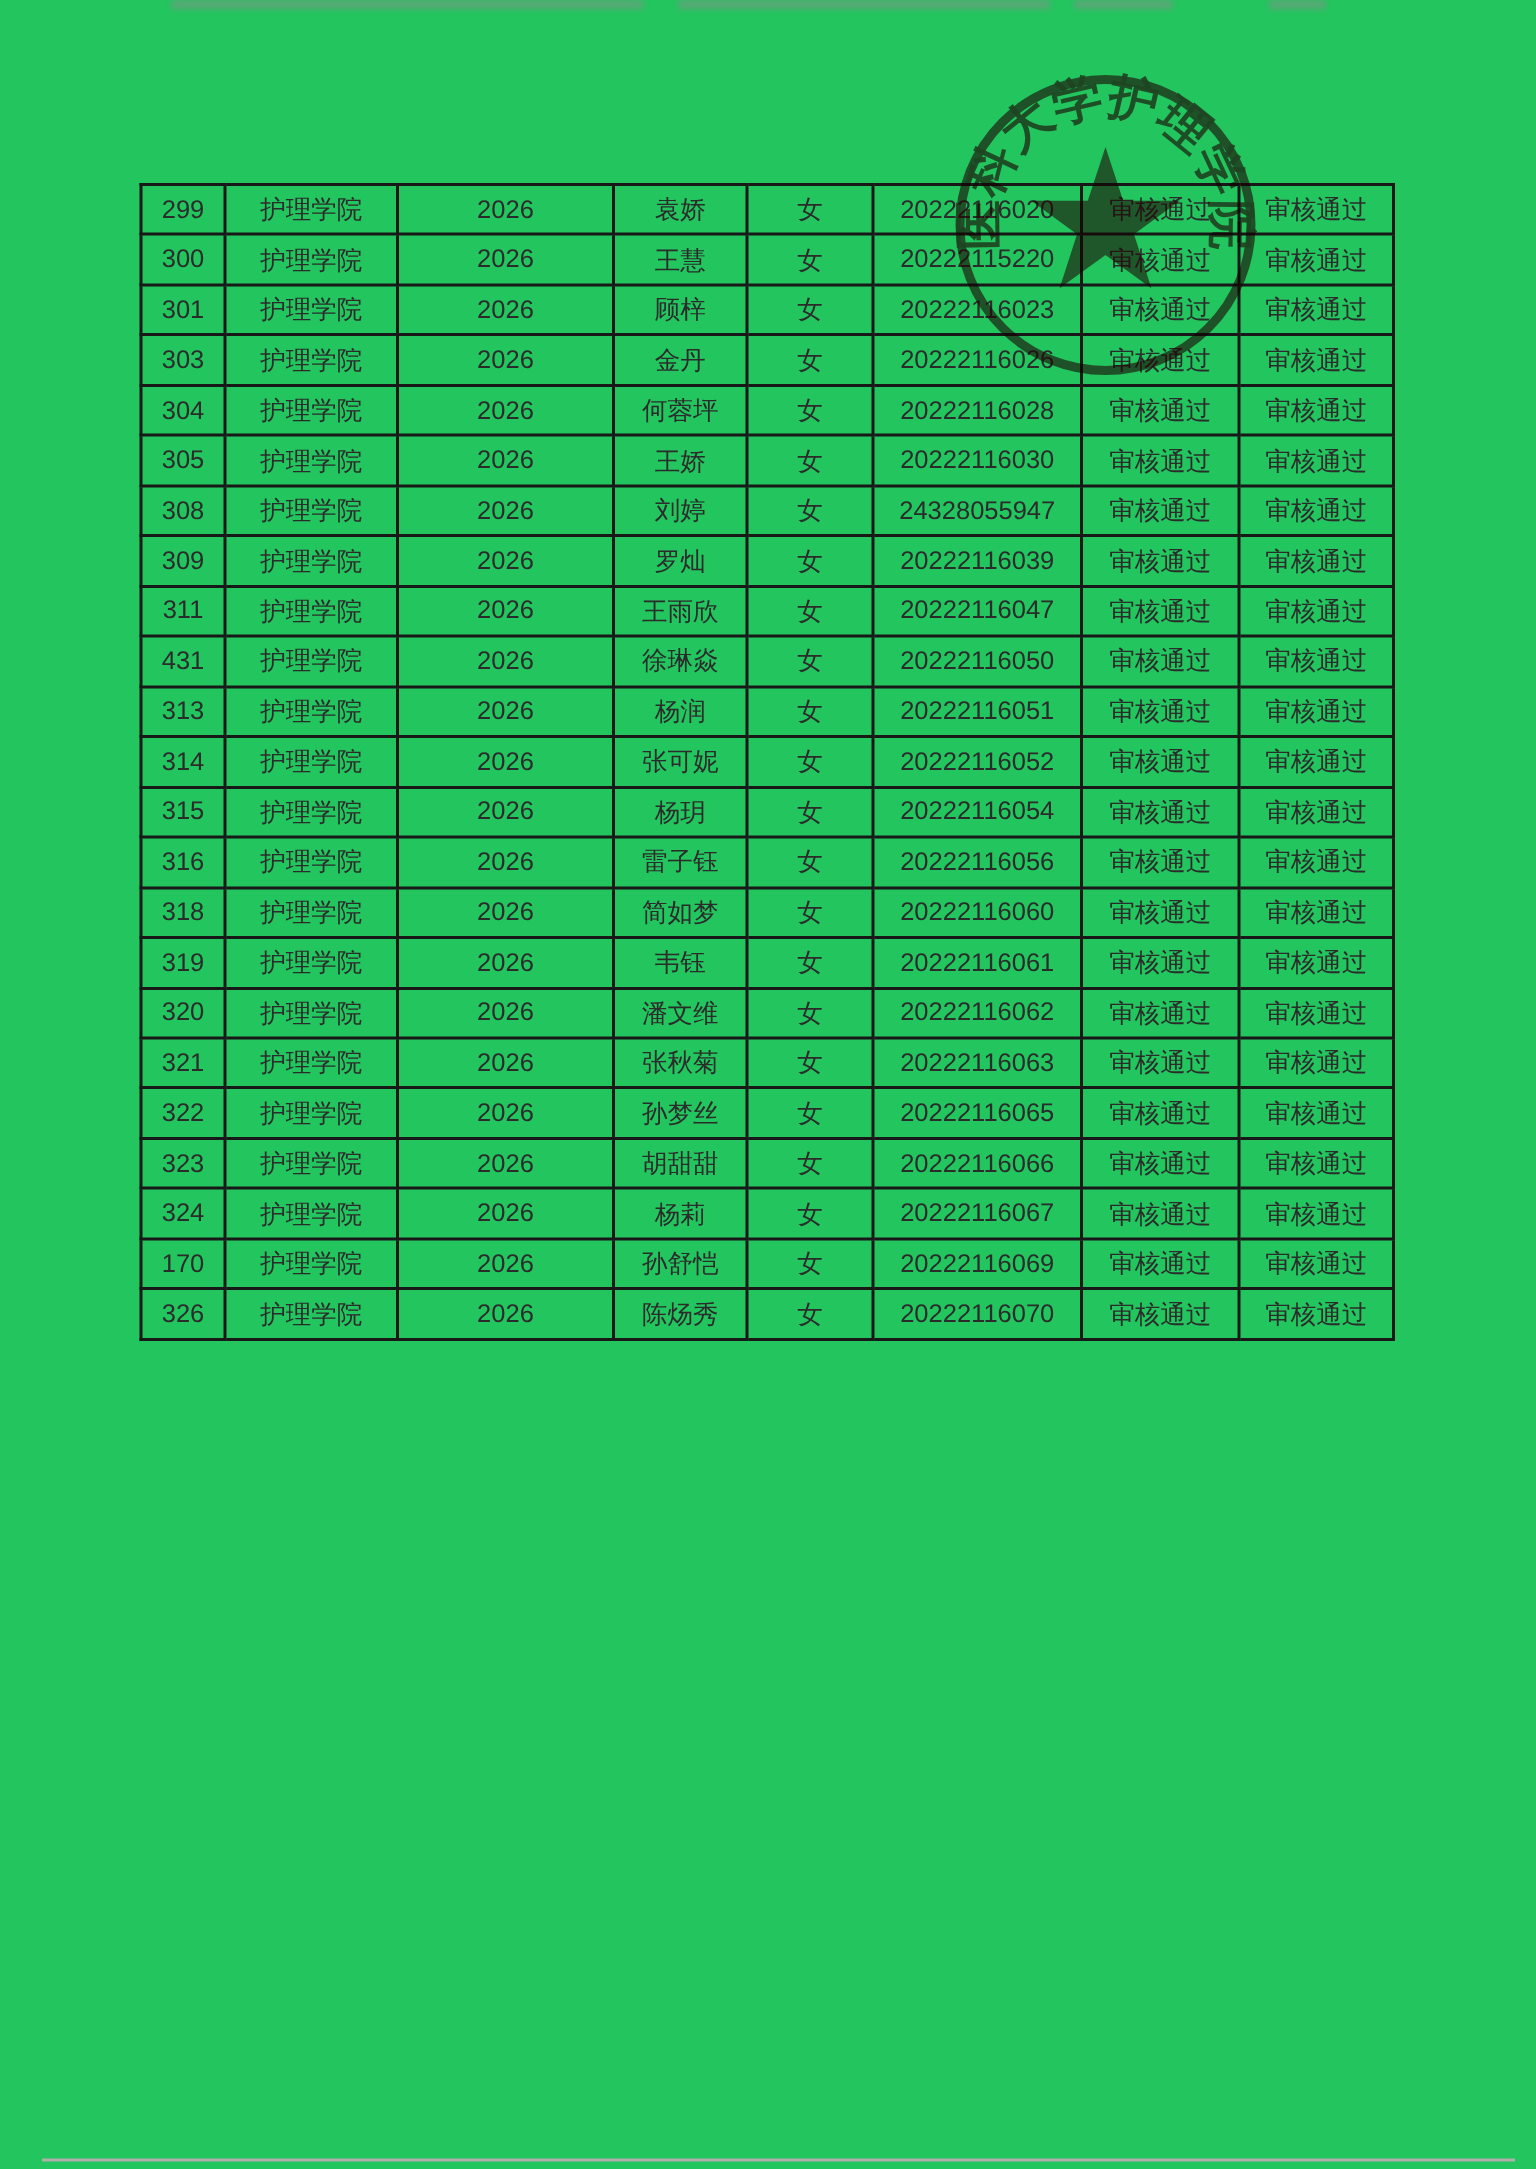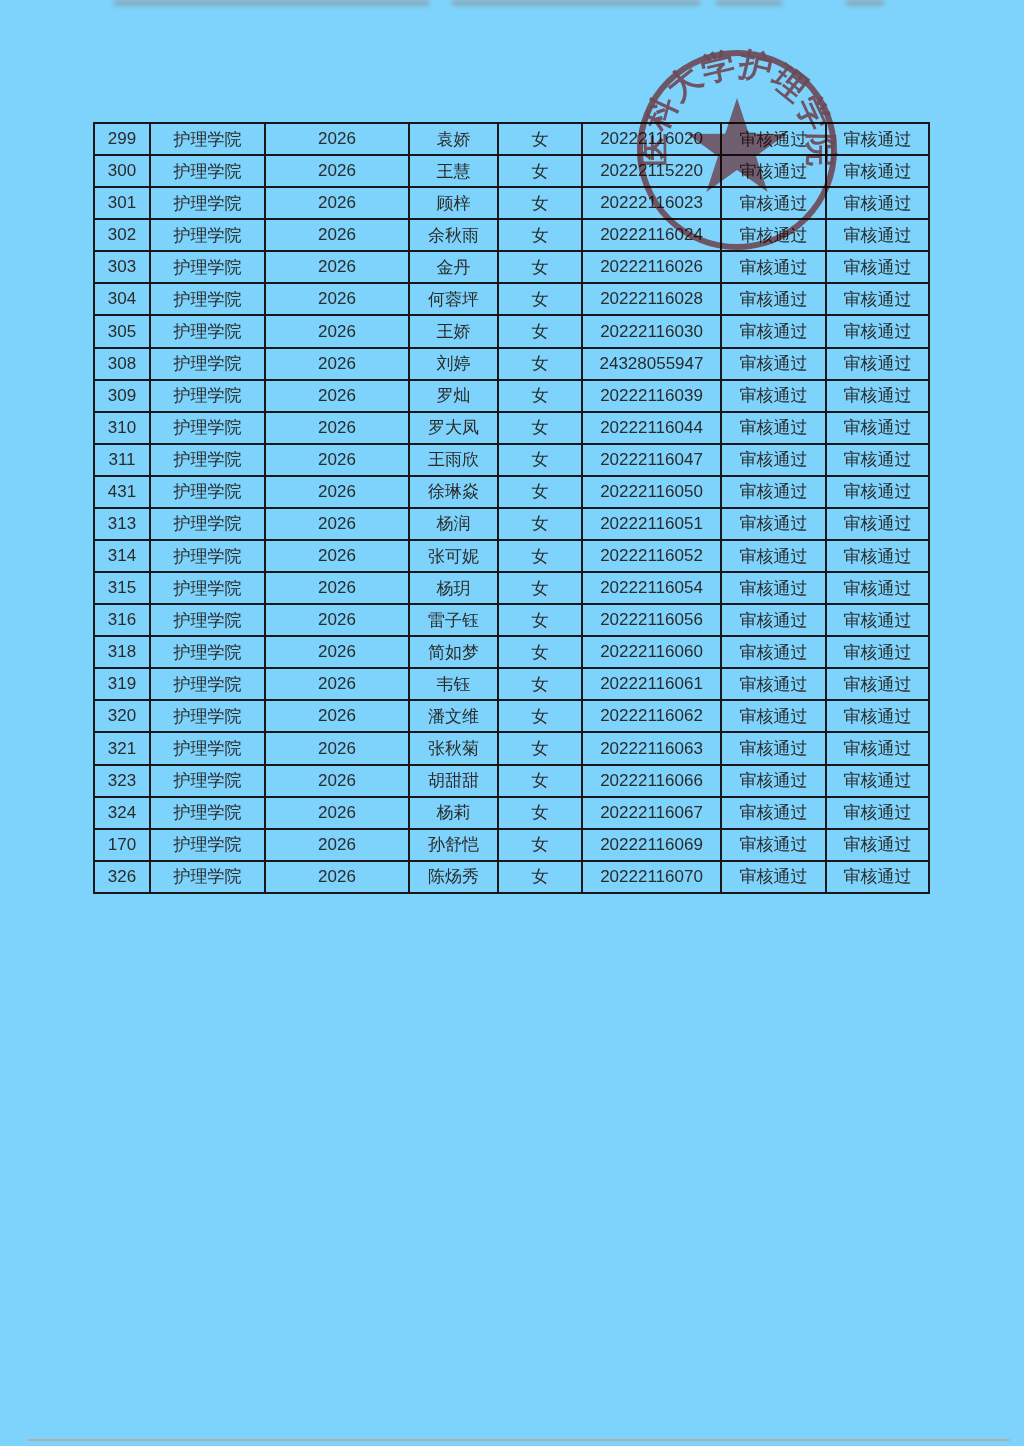--- a/index.html
+++ b/index.html
@@ -5,21 +5,21 @@
   * { margin: 0; padding: 0; box-sizing: border-box; }
   html, body {
     width: 1024px; height: 1446px;
     background: #fefefe;
     overflow: hidden;
     font-family: "Liberation Serif", serif;
   }
   .page {
     position: relative;
     width: 1024px; height: 1446px;
-    background: #7dd3fc;
+    background: #22c55e;
   }
 
   
   .top-smudge span {
     position: absolute;
     top: 0; height: 6px;
     background: #8d8d8d;
     filter: blur(2px);
     opacity: .55;
   }
@@ -124,30 +124,20 @@
           <td class="c0">301</td>
           <td class="c1">护理学院</td>
           <td class="c2">2026</td>
           <td class="c3">顾梓</td>
           <td class="c4">女</td>
           <td class="c5">20222116023</td>
           <td class="c6">审核通过</td>
           <td class="c7">审核通过</td>
         </tr>
         <tr>
-          <td class="c0">302</td>
-          <td class="c1">护理学院</td>
-          <td class="c2">2026</td>
-          <td class="c3">余秋雨</td>
-          <td class="c4">女</td>
-          <td class="c5">20222116024</td>
-          <td class="c6">审核通过</td>
-          <td class="c7">审核通过</td>
-        </tr>
-        <tr>
           <td class="c0">303</td>
           <td class="c1">护理学院</td>
           <td class="c2">2026</td>
           <td class="c3">金丹</td>
           <td class="c4">女</td>
           <td class="c5">20222116026</td>
           <td class="c6">审核通过</td>
           <td class="c7">审核通过</td>
         </tr>
         <tr>
@@ -184,30 +174,20 @@
           <td class="c0">309</td>
           <td class="c1">护理学院</td>
           <td class="c2">2026</td>
           <td class="c3">罗灿</td>
           <td class="c4">女</td>
           <td class="c5">20222116039</td>
           <td class="c6">审核通过</td>
           <td class="c7">审核通过</td>
         </tr>
         <tr>
-          <td class="c0">310</td>
-          <td class="c1">护理学院</td>
-          <td class="c2">2026</td>
-          <td class="c3">罗大凤</td>
-          <td class="c4">女</td>
-          <td class="c5">20222116044</td>
-          <td class="c6">审核通过</td>
-          <td class="c7">审核通过</td>
-        </tr>
-        <tr>
           <td class="c0">311</td>
           <td class="c1">护理学院</td>
           <td class="c2">2026</td>
           <td class="c3">王雨欣</td>
           <td class="c4">女</td>
           <td class="c5">20222116047</td>
           <td class="c6">审核通过</td>
           <td class="c7">审核通过</td>
         </tr>
         <tr>
@@ -290,20 +270,30 @@
           <td class="c6">审核通过</td>
           <td class="c7">审核通过</td>
         </tr>
         <tr>
           <td class="c0">321</td>
           <td class="c1">护理学院</td>
           <td class="c2">2026</td>
           <td class="c3">张秋菊</td>
           <td class="c4">女</td>
           <td class="c5">20222116063</td>
+          <td class="c6">审核通过</td>
+          <td class="c7">审核通过</td>
+        </tr>
+        <tr>
+          <td class="c0">322</td>
+          <td class="c1">护理学院</td>
+          <td class="c2">2026</td>
+          <td class="c3">孙梦丝</td>
+          <td class="c4">女</td>
+          <td class="c5">20222116065</td>
           <td class="c6">审核通过</td>
           <td class="c7">审核通过</td>
         </tr>
         <tr>
           <td class="c0">323</td>
           <td class="c1">护理学院</td>
           <td class="c2">2026</td>
           <td class="c3">胡甜甜</td>
           <td class="c4">女</td>
           <td class="c5">20222116066</td>

